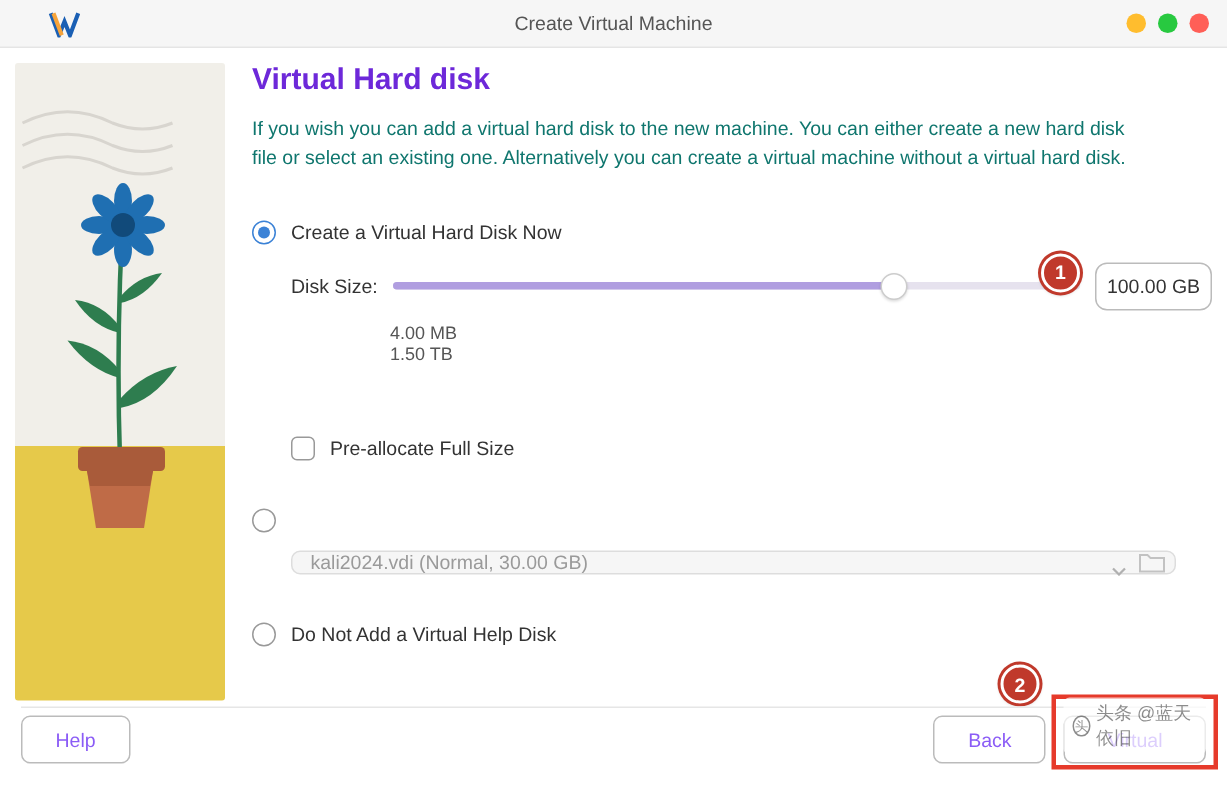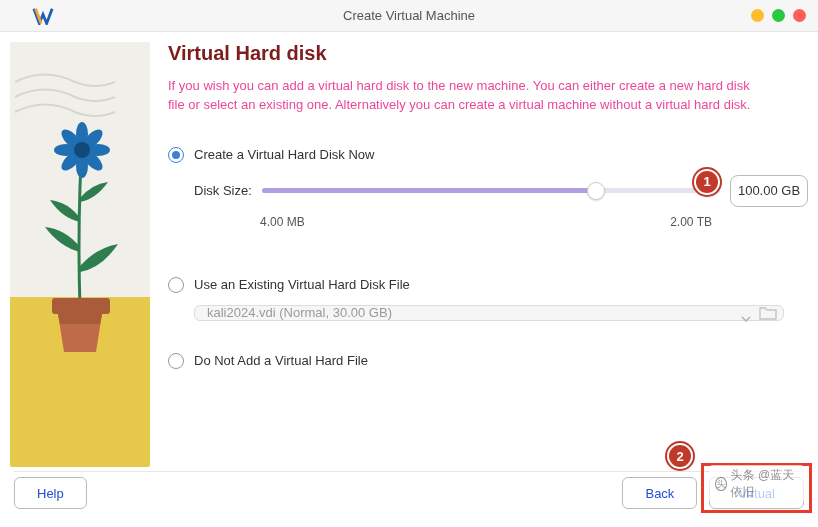--- a/index.html
+++ b/index.html
@@ -15,22 +15,22 @@
     .win-dot.yellow { background: #ffbd2e; }
     .win-dot.green { background: #28c940; }
     .win-dot.red { background: #ff5f57; }
 
     
     .main-area { flex: 1; display: flex; padding: 10px 10px 0 10px; gap: 8px; }
     .sidebar-image { width: 140px; height: 425px; background: linear-gradient(to bottom, #f1efe9 0%, #f1efe9 60%, #e6c94a 60%, #e6c94a 100%); border-radius: 2px; position: relative; overflow: hidden; }
     .sidebar-image svg { position: absolute; inset: 0; }
 
     .content { flex: 1; padding: 0 0 0 10px; }
-    .heading { font-size: 20px; font-weight: 700; color: #7f1d1d; margin-bottom: 12px; }
-    .description { font-size: 13px; line-height: 1.45; color: #ec4899; margin-bottom: 20px; max-width: 600px; }
+    .heading { font-size: 20px; font-weight: 700; color: #6d28d9; margin-bottom: 12px; }
+    .description { font-size: 13px; line-height: 1.45; color: #0f766e; margin-bottom: 20px; max-width: 600px; }
 
     .radio-row, .check-row { display: flex; align-items: center; font-size: 13px; margin-bottom: 12px; margin-top: 32px; }
     .radio, .check { width: 16px; height: 16px; border-radius: 50%; border: 1.5px solid #999; margin-right: 10px; display: inline-flex; align-items: center; justify-content: center; flex-shrink: 0; }
     .radio.selected { border-color: #3b82d6; }
     .radio.selected::after { content: ""; width: 8px; height: 8px; border-radius: 50%; background: #3b82d6; }
     .check { border-radius: 4px; }
 
     .indent { padding-left: 26px; }
     .slider-row { display: flex; align-items: center; margin-bottom: 6px; position: relative; }
     .slider-label { font-size: 13px; color: #333; margin-right: 10px; }
@@ -44,21 +44,21 @@
     .marker { width: 26px; height: 26px; border-radius: 50%; background: #c0392b; border: 2.5px solid #fff; box-shadow: 0 0 0 2px #c0392b, 0 1px 3px rgba(0,0,0,.4); color: #fff; font-size: 13px; font-weight: 700; display: flex; align-items: center; justify-content: center; position: absolute; z-index: 10; }
     .marker-1 { top: -6px; right: 88px; }
     .marker-2-wrap { position: absolute; left: 50%; bottom: 68px; transform: translateX(-50%); }
 
     .select-box { width: 590px; height: 16px; border: 1px solid #ddd; border-radius: 6px; background: #f6f6f6; color: #9a9a9a; display: flex; align-items: center; padding: 0 34px 0 12px; font-size: 13px; position: relative; }
     .select-chevron { position: absolute; right: 32px; top: 50%; transform: translateY(-50%); width: 10px; height: 6px; }
     .select-folder { position: absolute; right: 6px; top: 50%; transform: translateY(-50%); width: 18px; height: 16px; opacity: .55; }
 
     .footer { height: 56px; border-top: none; display: flex; align-items: center; padding: 0 14px 12px 14px; background: #fff; position: relative; }
     .footer::before { content: ""; position: absolute; height: 1px; background: #e6e6e6; left: 14px; right: 14px; top: 0; }
-    .btn { height: 32px; border: 1px solid #bbb; border-radius: 6px; background: #fff; font-size: 13px; color: #1d4ed8; padding: 0 22px; cursor: pointer; display: inline-flex; align-items: center; justify-content: center; }
+    .btn { height: 32px; border: 1px solid #bbb; border-radius: 6px; background: #fff; font-size: 13px; color: #8b5cf6; padding: 0 22px; cursor: pointer; display: inline-flex; align-items: center; justify-content: center; }
     .footer .spacer { flex: 1; }
     .btn-finish-wrap { position: relative; margin-left: 12px; }
     .finish-highlight { position: absolute; inset: -14px -8px -4px -8px; border: 3px solid #e63a2b; pointer-events: none; }
     .watermark { position: absolute; right: 0; bottom: 6px; font-size: 12px; color: rgba(0,0,0,.45); display: flex; align-items: center; gap: 4px; background: rgba(255,255,255,.7); padding: 2px 6px; border-radius: 4px; }
     .watermark-icon { width: 14px; height: 14px; border-radius: 50%; border: 1.5px solid rgba(0,0,0,.45); display: inline-flex; align-items: center; justify-content: center; font-size: 9px; }
   </style>
 </head>
 <body>
 
 <div class="titlebar">
@@ -130,49 +130,52 @@
         <div class="slider-track">
             <div class="slider-fill"></div>
           </div>
         <div class="slider-thumb"></div>
       </div>
       <div class="slider-value-box">
         <span>100.00 GB</span>
       </div>
       <div class="marker marker-1">1</div>
     </div>
-    <div class="indent slider-ticks" style="padding-left:92px; padding-right:96px;">
+    <div class="indent slider-ticks" style="padding-left:92px; padding-right:96px;flex-direction:column;">
       <span>4.00 MB</span>
-      <span>2.00 TB</span>
-    </div>
-
+      <span>1.50 TB</span>
+    </div>
+
+    <div class="check-row indent" style="margin-bottom:18px;">
+      <span class="check"></span>
+      <span>Pre-allocate Full Size</span>
+    </div>
 
     <div class="radio-row">
       <span class="radio"></span>
-      <span>Use an Existing Virtual Hard Disk File</span>
     </div>
     <div class="indent" style="margin-bottom:18px;">
       <div class="select-box">
         <span>kali2024.vdi (Normal, 30.00 GB)</span>
         <span class="select-chevron">
           <svg viewBox="0 0 10 6">
               <path d="M1 1 L5 5 L9 1" stroke="#b0b0b0" stroke-width="1.5" fill="none"></path>
             </svg>
         </span>
         <span class="select-folder">
           <svg viewBox="0 0 18 16">
               <path d="M1 3 h5 l2 2 h9 v9 h-16 z" fill="none" stroke="#999" stroke-width="1.3"></path>
             </svg>
         </span>
       </div>
     </div>
 
     <div class="radio-row">
       <span class="radio"></span>
-      <span>Do Not Add a Virtual Hard File</span>
+      <span>Do Not Add a Virtual Help Disk</span>
     </div>
   </div>
 </div>
 
 <div class="marker-2-wrap" style="left: 680px; bottom: 58px; position:absolute;">
   <div class="marker" style="position:relative;">2</div>
 </div>
 
 <div class="footer">
   <button class="btn">

